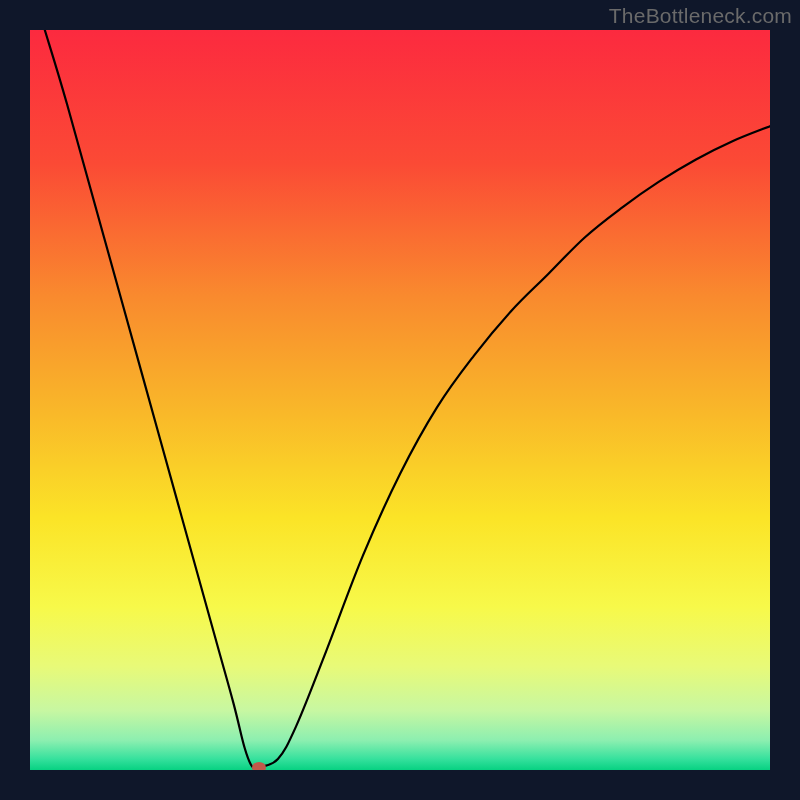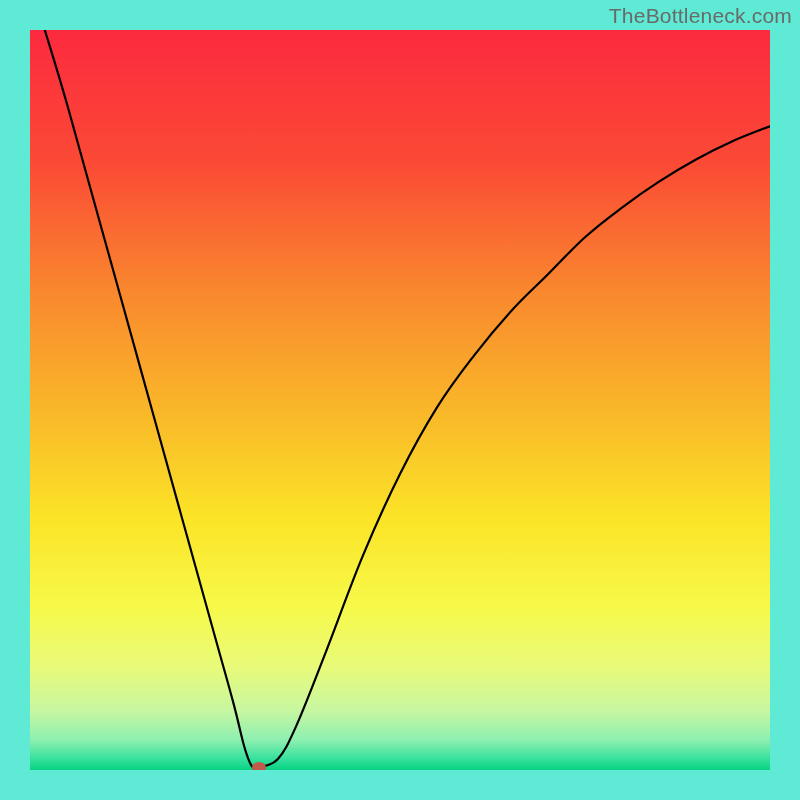--- a/index.html
+++ b/index.html
@@ -10,21 +10,21 @@
     background: #000;
     position: relative;
     font-family: Arial, Helvetica, sans-serif;
   }
   .frame {
     position: absolute;
     top: 0;
     left: 0;
     width: 800px;
     height: 800px;
-    background: #5eead4;
+    background: #0f172a;
   }
   .plot-area {
     position: absolute;
     top: 30px;
     left: 30px;
     width: 740px;
     height: 740px;
     overflow: hidden;
   }
   .gradient {

